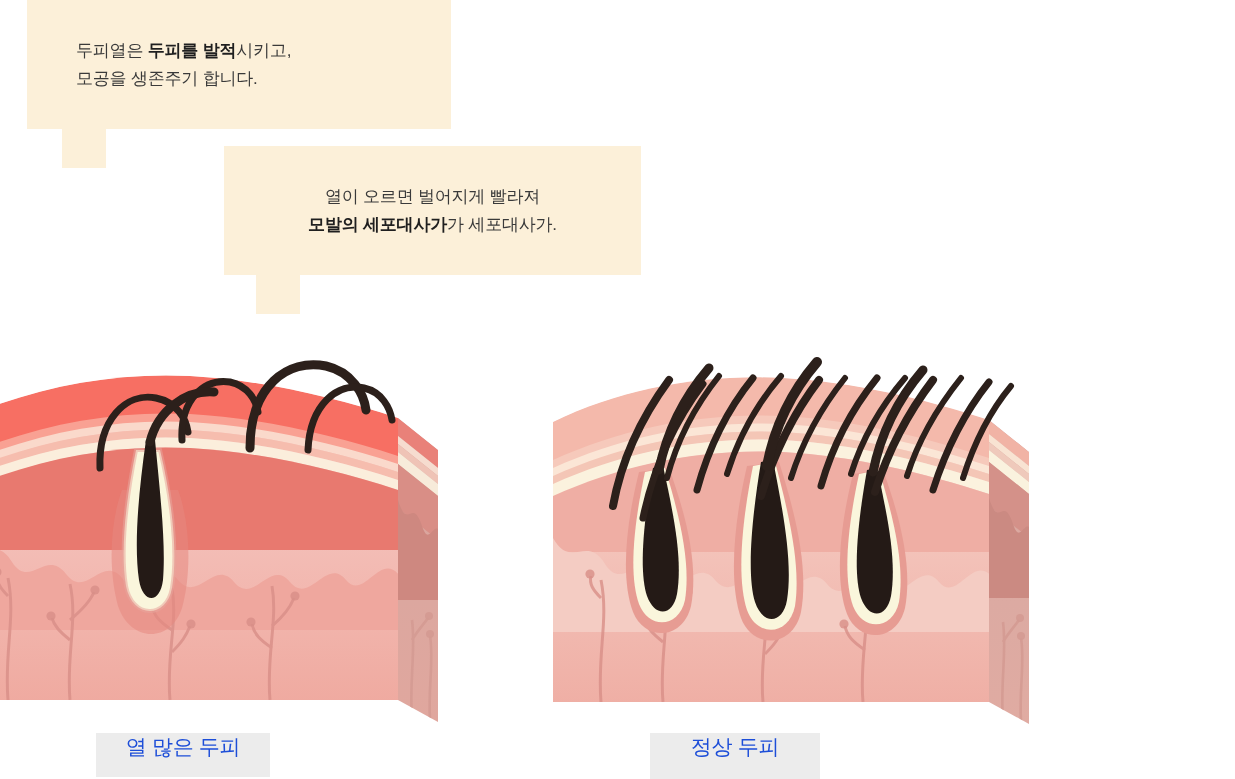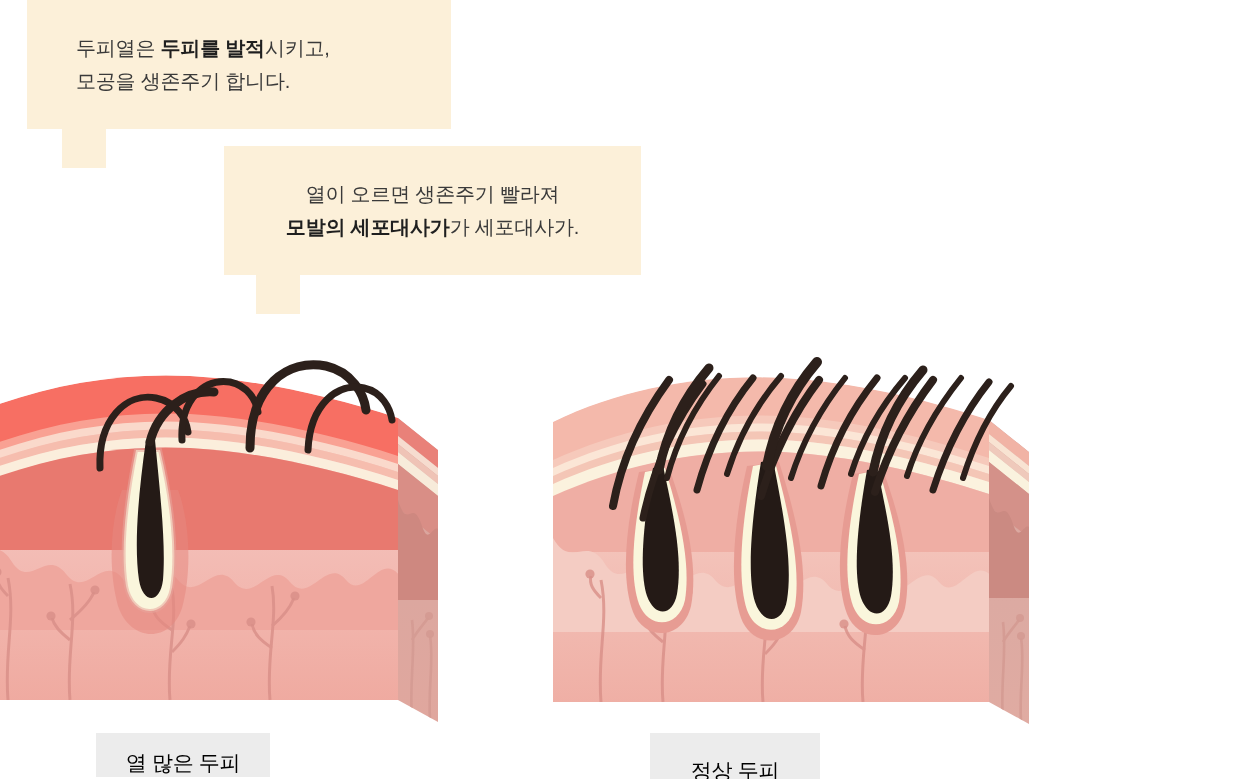--- a/index.html
+++ b/index.html
@@ -18,21 +18,21 @@
 
   
   .bubble {
     position: absolute;
     background: #fcf0d9;
     display: flex;
     align-items: center;
     justify-content: center;
   }
   .bubble-text {
-    font-size: 20px;
+    font-size: 17px;
     line-height: 1.62;
     color: #3a3a3a;
     white-space: pre-line;
     text-align: center;
     letter-spacing: -0.2px;
   }
   .bubble-text b { font-weight: 700; color: #1f1f1f; }
 
   #bubble-1 {
     left: 27px;  top: 0px;
@@ -64,39 +64,39 @@
   #scalp-left  { left: -40px; top: 300px; width: 520px; height: 430px; }
   #scalp-right { left: 513px; top: 290px; width: 520px; height: 440px; }
 
   .scalp-figure svg { display: block; width: 100%; height: 100%; }
 
   
   .caption {
     position: absolute;
     background: #ececec;
     display: flex;
-    align-items: flex-end;
+    align-items: flex-start;
     justify-content: center;
     font-size: 21px;
-    color: #000000;
+    color: #1d4ed8;
     letter-spacing: -0.3px;
   }
   #caption-left  { left: 96px;  top: 733px; width: 174px; height: 44px; }
   #caption-right { left: 650px; top: 733px; width: 170px; height: 52px; }
 </style>
 </head>
 <body>
 
 <div class="bubble" id="bubble-1">
   <div class="bubble-text"><span>두피열은 </span><b>두피를 발적</b><span>시키고,</span><br><span>모공을 생존주기 합니다.</span></div>
 </div>
 <div id="bubble-1-tail"></div>
 
 <div class="bubble" id="bubble-2">
-  <div class="bubble-text"><span>열이 오르면 생존주기 빨라져</span><br><b>모발의 세포대사가</b><span>가 세포대사가.</span></div>
+  <div class="bubble-text"><span>열이 오르면 벌어지게 빨라져</span><br><b>모발의 세포대사가</b><span>가 세포대사가.</span></div>
 </div>
 <div id="bubble-2-tail"></div>
 
 <div class="scalp-figure" id="scalp-left">
   <svg viewBox="0 0 520 430" xmlns="http://www.w3.org/2000/svg">
     <defs>
       <linearGradient id="Lderm" x1="0" y1="0" x2="0" y2="1">
         <stop offset="0%" stop-color="#F7CFC8"></stop>
         <stop offset="45%" stop-color="#F4C0B9"></stop>
         <stop offset="100%" stop-color="#EFA99F"></stop>

